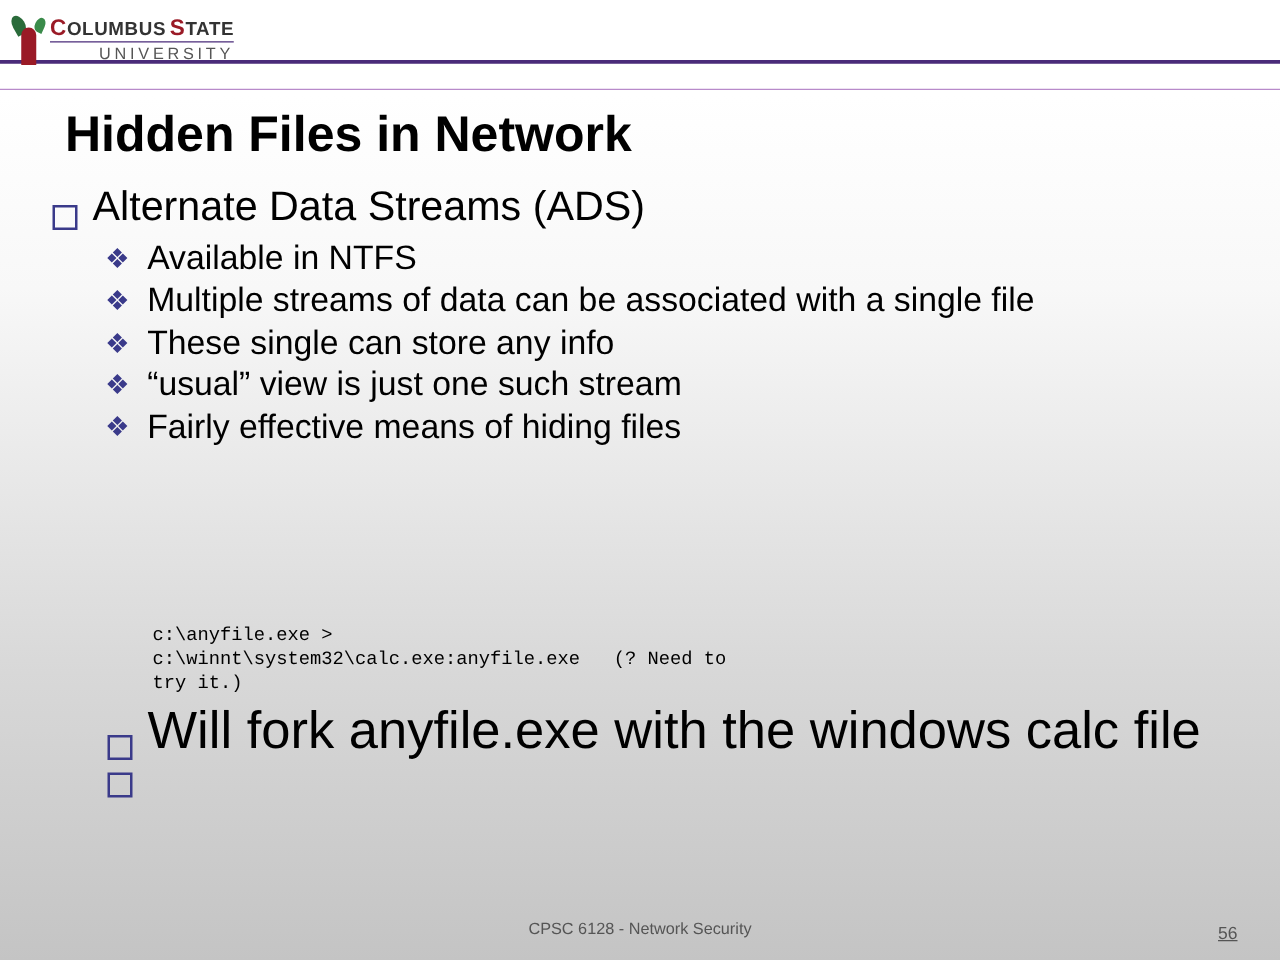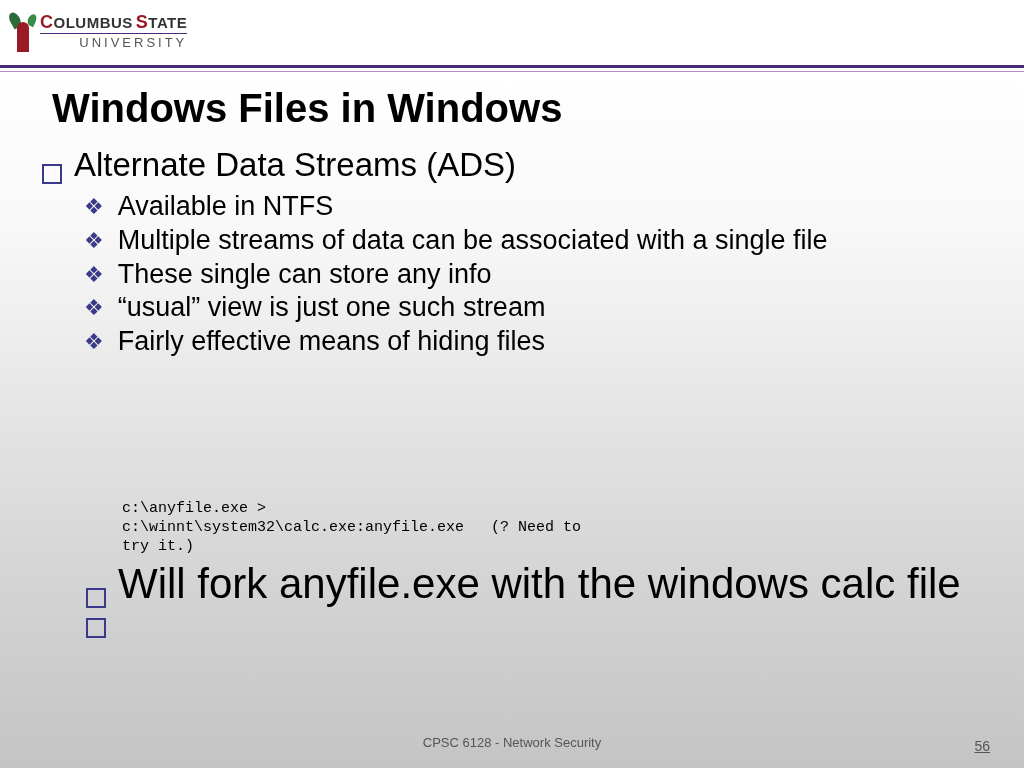--- a/index.html
+++ b/index.html
@@ -7,21 +7,21 @@
   .slide {
     width: 1024px;
     height: 768px;
     background: linear-gradient(to bottom, #ffffff 0%, #ffffff 10%, #f8f8f8 30%, #d8d8d8 70%, #c4c4c4 100%);
     position: relative;
     overflow: hidden;
   }
   .header-bar {
     position: absolute;
     top: 0; left: 0; right: 0;
-    height: 68px;
+    height: 51px;
     background: #ffffff;
     border-bottom: 3px solid #4a2b7a;
   }
   .logo {
     position: absolute;
     top: 10px; left: 12px;
     display: flex;
     align-items: center;
     gap: 6px;
   }
@@ -181,21 +181,21 @@
         <div class="logo-line1">
           <span><span class="c-first">C</span><span>OLUMBUS</span></span>
           <span><span class="c-first">S</span><span>TATE</span></span>
         </div>
         <div class="logo-line2">UNIVERSITY</div>
       </div>
     </div>
   </div>
   <div class="accent-line"></div>
 
-  <div class="title">Windows Files in Windows</div>
+  <div class="title">Hidden Files in Network</div>
 
   <div class="body">
     <div class="lvl1">
       <div class="bullet-square"></div>
       <div>Alternate Data Streams (ADS)</div>
     </div>
     <div class="lvl2-group">
       <div class="lvl2">
         <div class="bullet-diamond">❖</div>
         <div>Available in NTFS</div>

